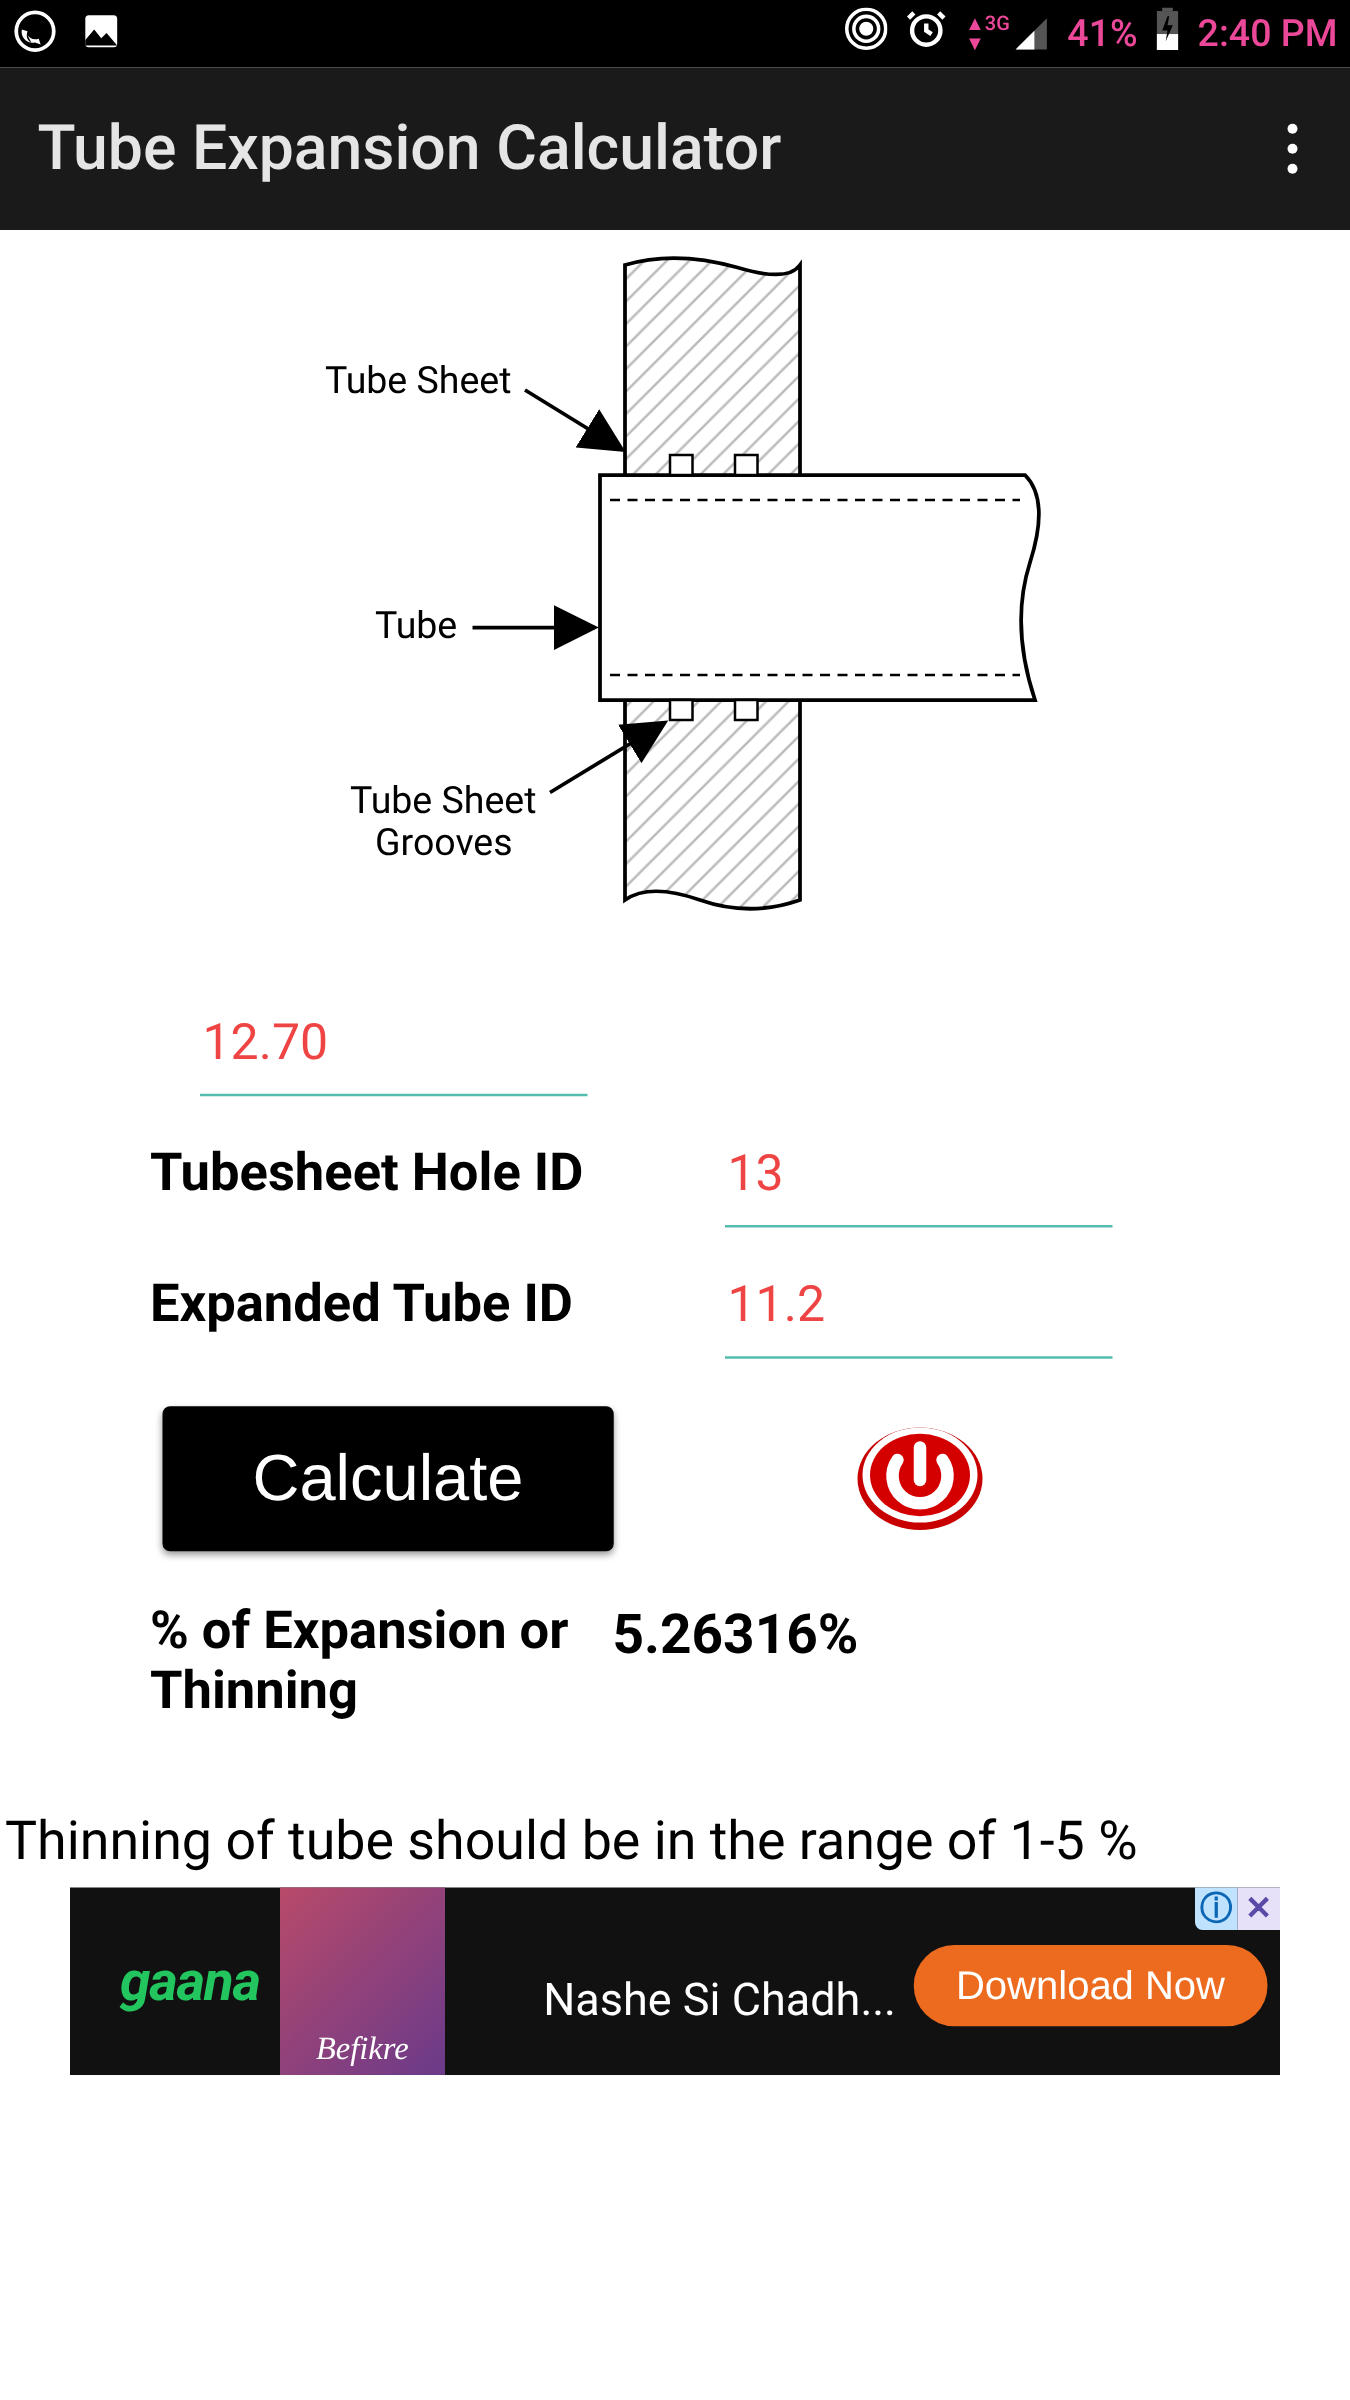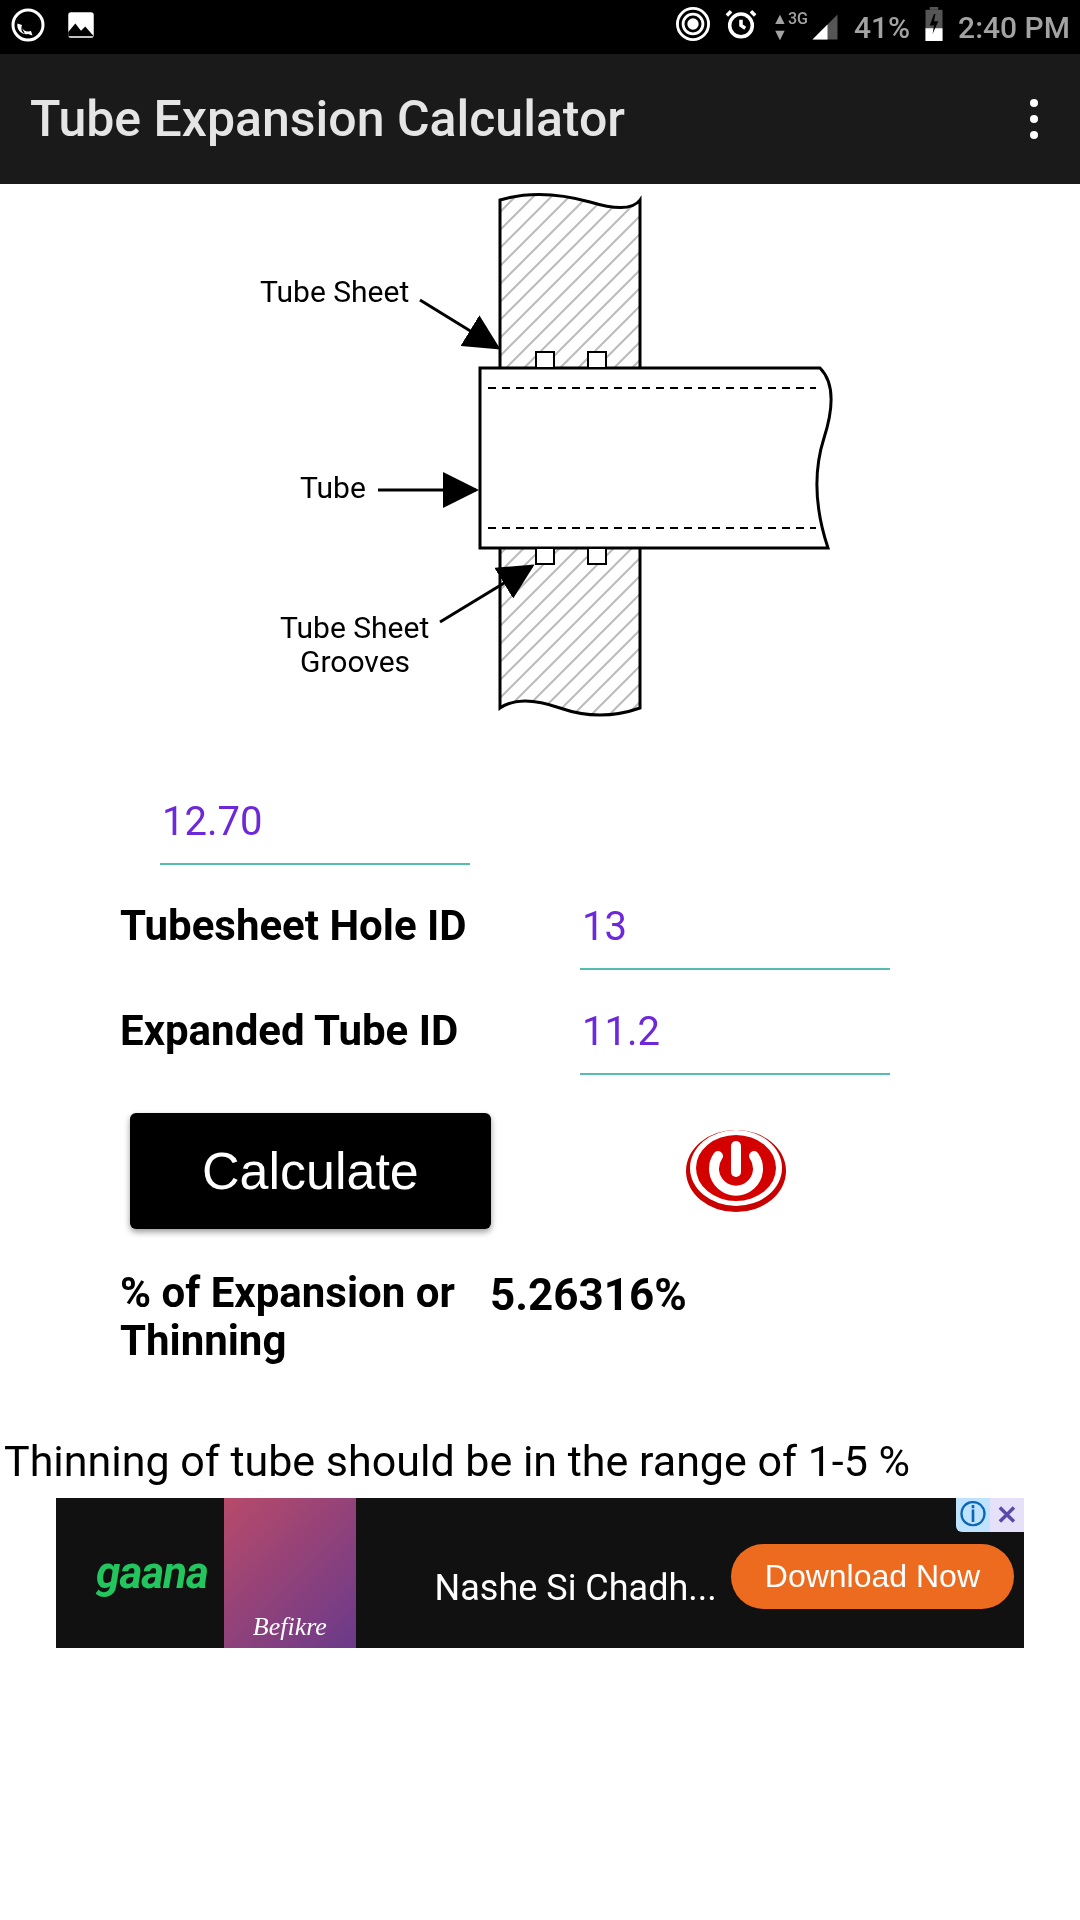--- a/index.html
+++ b/index.html
@@ -9,46 +9,46 @@
     font-family: Roboto, Arial, sans-serif;
     background: #fff;
     overflow: hidden;
   }
   .status-bar {
     height: 54px;
     background: #000;
     display: flex;
     align-items: center;
     padding: 0 10px;
-    color: #a3a3a3;
+    color: #ec4899;
   }
   .status-left { display: flex; align-items: center; gap: 18px; flex: 0; }
   .status-right { display: flex; align-items: center; gap: 14px; margin-left: auto; font-size: 30px; font-weight: 500; }
   .status-right span { white-space: nowrap; }
   .app-bar {
     height: 130px;
     background: #1a1a1a;
     display: flex;
     align-items: center;
     padding: 0 30px;
     color: #e5e5e5;
   }
   .app-title { font-size: 50px; font-weight: 500; flex: 1; }
   .more-dots { display: flex; flex-direction: column; gap: 8px; padding: 12px; }
   .more-dots .dot { width: 8px; height: 8px; border-radius: 50%; background: #fff; }
   .diagram {
-    display: flex; justify-content: center; padding-top: 4px;
+    display: flex; justify-content: center; padding-top: 16px;
   }
   .inputs-row1 {
     display: flex; gap: 50px; padding: 0 160px; margin-top: 30px;
   }
   .mat-input {
     border: none; border-bottom: 2px solid #54bdb0;
     font-size: 40px; padding: 10px 2px 18px; width: 100%;
-    outline: none; font-family: inherit; color: #6d28d9;
+    outline: none; font-family: inherit; color: #ef4444;
   }
   .input1 { width: 310px; }
   .input2 { width: 310px; }
   .form-row {
     display: flex; align-items: baseline; padding: 0 120px; margin-top: 28px;
   }
   .form-label { font-size: 42px; font-weight: 700; width: 460px; color: #000; }
   .form-input-wrap { width: 310px; text-decoration: underline; }
   .actions {
     display: flex; align-items: center; padding: 0 130px; margin-top: 38px; gap: 190px;

